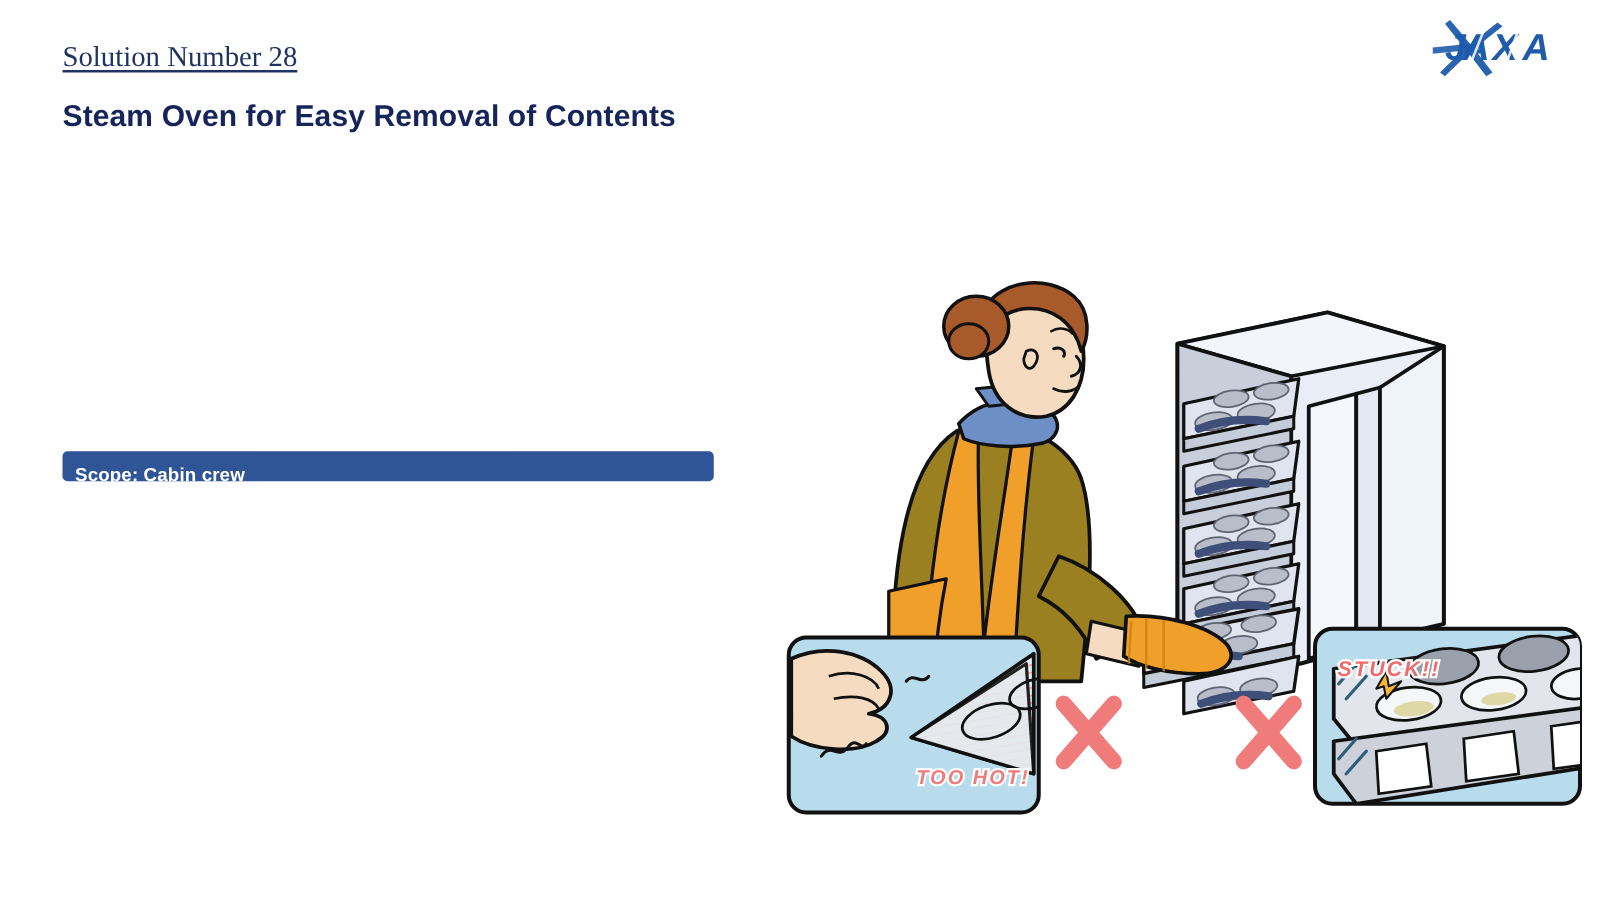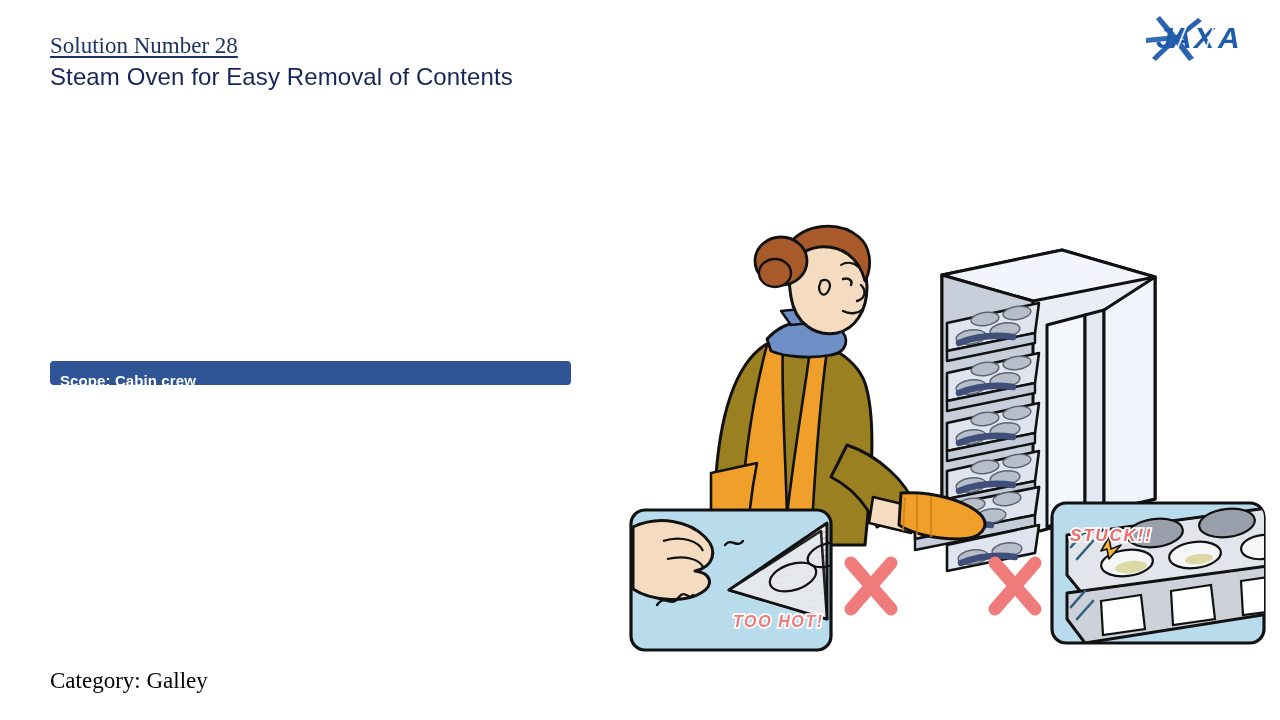--- a/index.html
+++ b/index.html
@@ -30,24 +30,24 @@
     font-size: 23px;
     color: #1f3362;
     text-decoration: underline;
     text-underline-offset: 3px;
     white-space: nowrap;
   }
 
   #slide-title {
     position: absolute;
     left: 50px;
-    top: 63px;
+    top: 80px;
     font-family: "Liberation Sans", sans-serif;
     font-size: 24px;
-    font-weight: normal;
+    font-weight: bold;
     color: #162559;
     letter-spacing: 0.1px;
     white-space: nowrap;
   }
 
   
   #jaxa-logo {
     position: absolute;
     right: 26px;
     top: 8px;
@@ -153,21 +153,20 @@
       </g>
     </svg>
   </div>
 
 
   <div id="scope-bar">
     <span id="scope-bar-label">Scope: Cabin crew</span>
   </div>
 
 
-  <div id="category">Category: Galley</div>
 
   <div id="illustration">
     <svg viewBox="0 0 665 450" width="665" height="450">
       <defs>
         <clipPath id="clipLeftPanel">
           <rect x="16" y="295" width="200" height="140" rx="14"></rect>
         </clipPath>
         <clipPath id="clipRightPanel">
           <rect x="437" y="288" width="212" height="140" rx="14"></rect>
         </clipPath>

